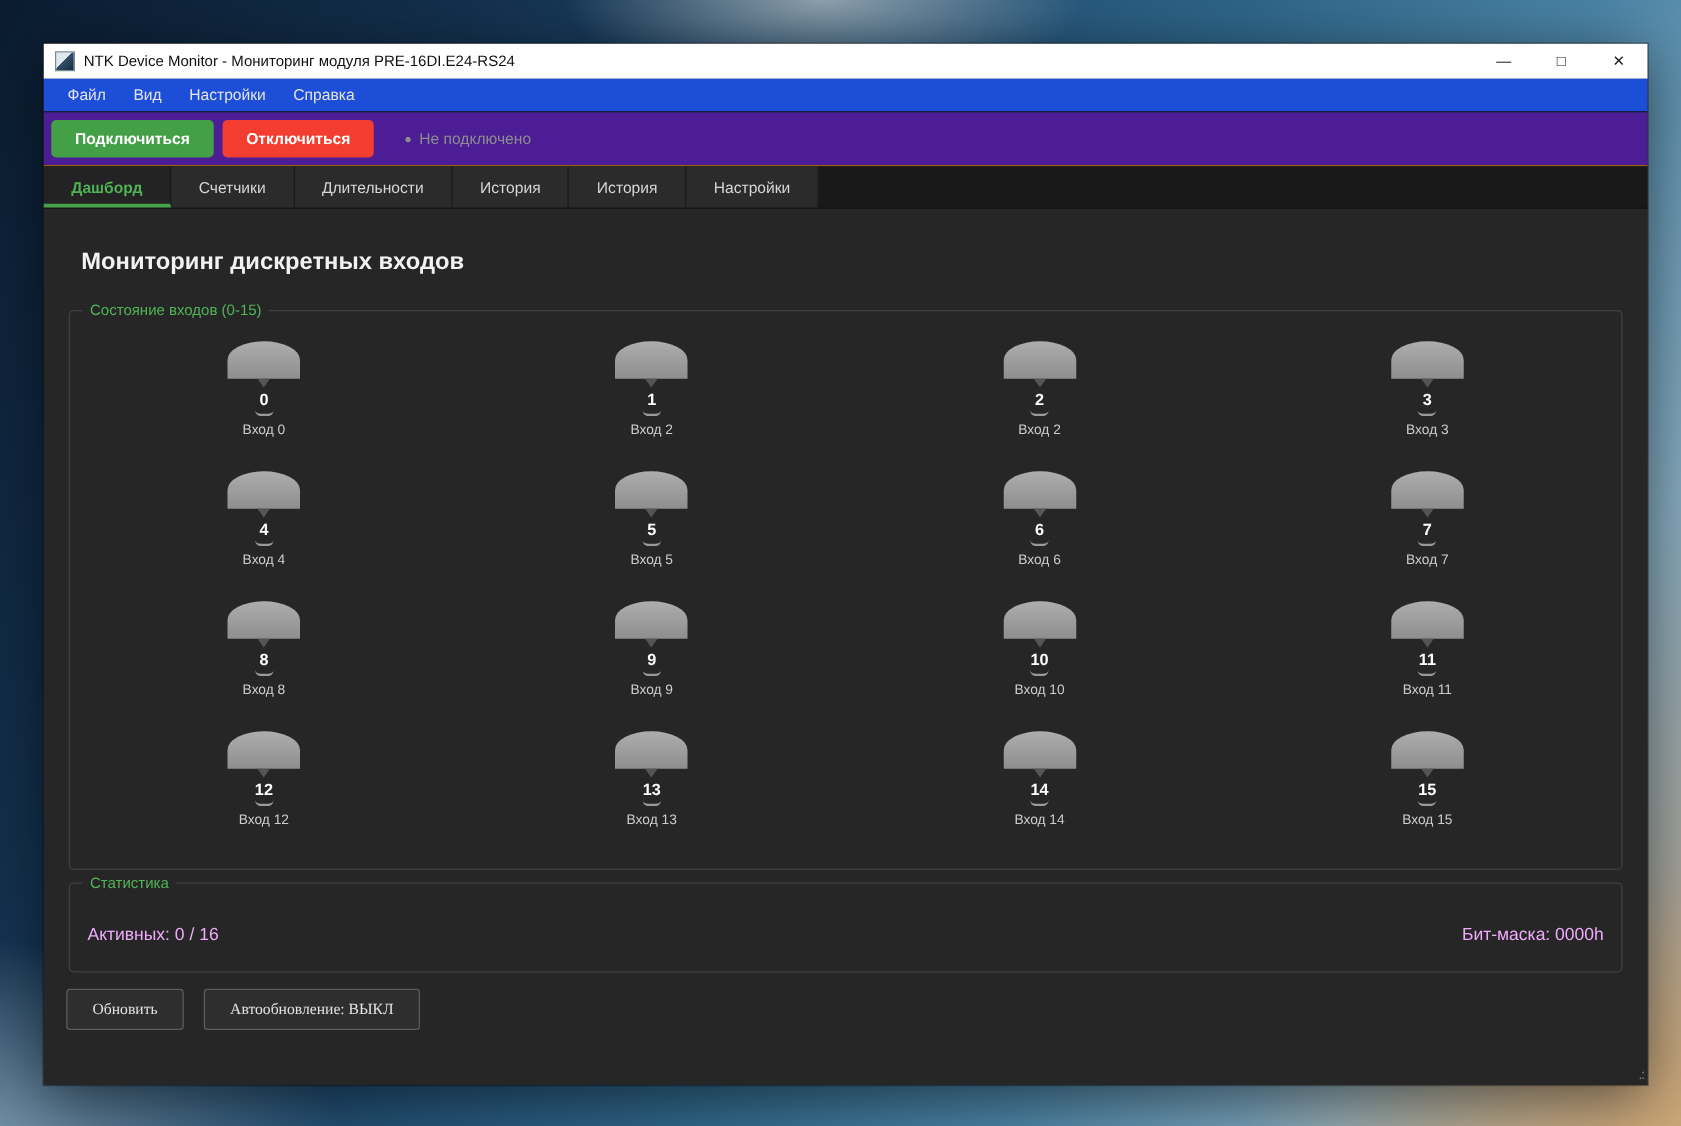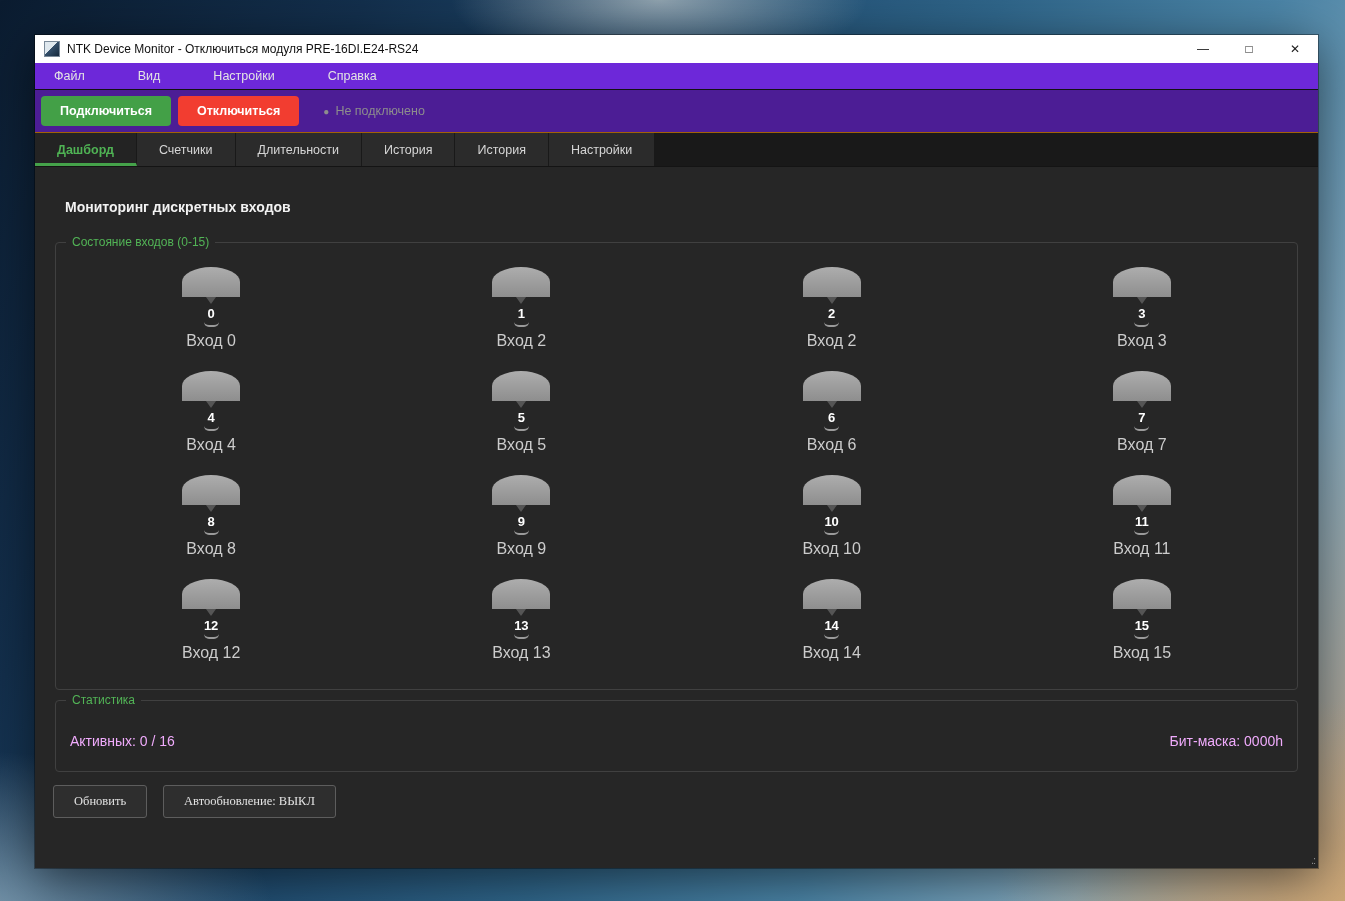--- a/index.html
+++ b/index.html
@@ -34,22 +34,22 @@
   }
   .title-text { white-space: nowrap; }
   .window-controls { margin-left: auto; display: flex; height: 100%; }
   .win-btn {
     width: 46px; height: 100%; display: flex; align-items: center; justify-content: center;
     font-size: 12px; color: #1a1a1a; cursor: default;
   }
 
   
   .menubar {
-    height: 27px; flex: 0 0 27px; background: #6d28d9; border-bottom: 1px solid #121212;
-    display: flex; align-items: center; padding-left: 8px; color: #e4e4e4; font-size: 12.5px; gap: 31px;
+    height: 27px; flex: 0 0 27px; background: #1d4ed8; border-bottom: 1px solid #121212;
+    display: flex; align-items: center; padding-left: 8px; color: #e4e4e4; font-size: 12.5px;
   }
   .menu-item { padding: 5px 11px; cursor: default; }
 
   
   .toolbar {
     height: 43px; flex: 0 0 43px; background: #4c1d95; border-bottom: 1px solid #a16207;
     display: flex; align-items: center; padding-left: 6px;
   }
   .btn-connect, .btn-disconnect {
     border: none; border-radius: 4px; color: #fff; font-weight: bold; font-size: 12.5px;
@@ -69,21 +69,21 @@
     padding: 0 22px; display: flex; align-items: center; font-size: 12.5px;
     background: #2b2b2b; color: #d6d6d6; border-right: 1px solid #191919; cursor: default;
   }
   .tab.active {
     background: #232323; color: #4fb254; font-weight: bold;
     border-bottom: 3px solid #45a24a; padding-top: 3px;
   }
 
   
   .content { flex: 1 1 auto; background: #262626; padding: 0 20px; overflow: hidden; }
-  .page-title { color: #f2f2f2; font-size: 14px; font-weight: bold; margin: 32px 0 0 10px; }
+  .page-title { color: #f2f2f2; font-size: 19px; font-weight: bold; margin: 32px 0 0 10px; }
 
   .groupbox {
     position: relative; border: 1px solid #404040; border-radius: 4px; width: 100%;
   }
   .groupbox-title {
     position: absolute; top: -8px; left: 10px; background: #262626; padding: 0 6px;
     color: #52b456; font-size: 12px;
   }
   .gb-inputs { margin-top: 27px; height: 448px; }
   .inputs-grid {
@@ -95,21 +95,21 @@
     width: 58px; height: 30px; position: relative;
     background: linear-gradient(180deg, #adadad 0%, #8e8e8e 100%);
     border-radius: 58px 58px 0 0 / 30px 30px 0 0;
   }
   .dome::after {
     content: ""; position: absolute; left: 50%; bottom: -7px; transform: translateX(-50%);
     border-left: 5px solid transparent; border-right: 5px solid transparent; border-top: 7px solid #555;
   }
   .ind-num { color: #ffffff; font-weight: bold; font-size: 13px; margin-top: 9px; }
   .ind-tick { width: 15px; height: 5px; border-bottom: 2px solid #9a9a9a; border-radius: 0 0 12px 12px; margin-top: 1px; }
-  .ind-label { color: #cccccc; font-size: 16px; margin-top: 5px; }
+  .ind-label { color: #cccccc; font-size: 11px; margin-top: 5px; }
 
   .gb-stats {
     margin-top: 10px; height: 72px; display: flex; align-items: center;
     justify-content: space-between; padding: 10px 14px 0 14px;
   }
   .stat-text { color: #f0abfc; font-size: 14px; }
 
   .actions-row { margin-top: 13px; display: flex; gap: 16px; margin-left: -2px; }
   .btn-dark {
     background: #2e2e2e; border: 1px solid #5d5d5d; border-radius: 3px; color: #e3e3e3;
@@ -124,21 +124,21 @@
   }
 </style>
 </head>
 <body>
 
 <div class="desktop">
   <div class="window">
 
     <div class="titlebar">
       <span class="app-icon"></span>
-      <span class="title-text">NTK Device Monitor - Отключиться модуля PRE-16DI.E24-RS24</span>
+      <span class="title-text">NTK Device Monitor - Мониторинг модуля PRE-16DI.E24-RS24</span>
       <div class="window-controls">
         <div class="win-btn">—</div>
         <div class="win-btn">□</div>
         <div class="win-btn close">✕</div>
       </div>
     </div>
 
     <div class="menubar">
         <div class="menu-item">Файл</div>
         <div class="menu-item">Вид</div>

